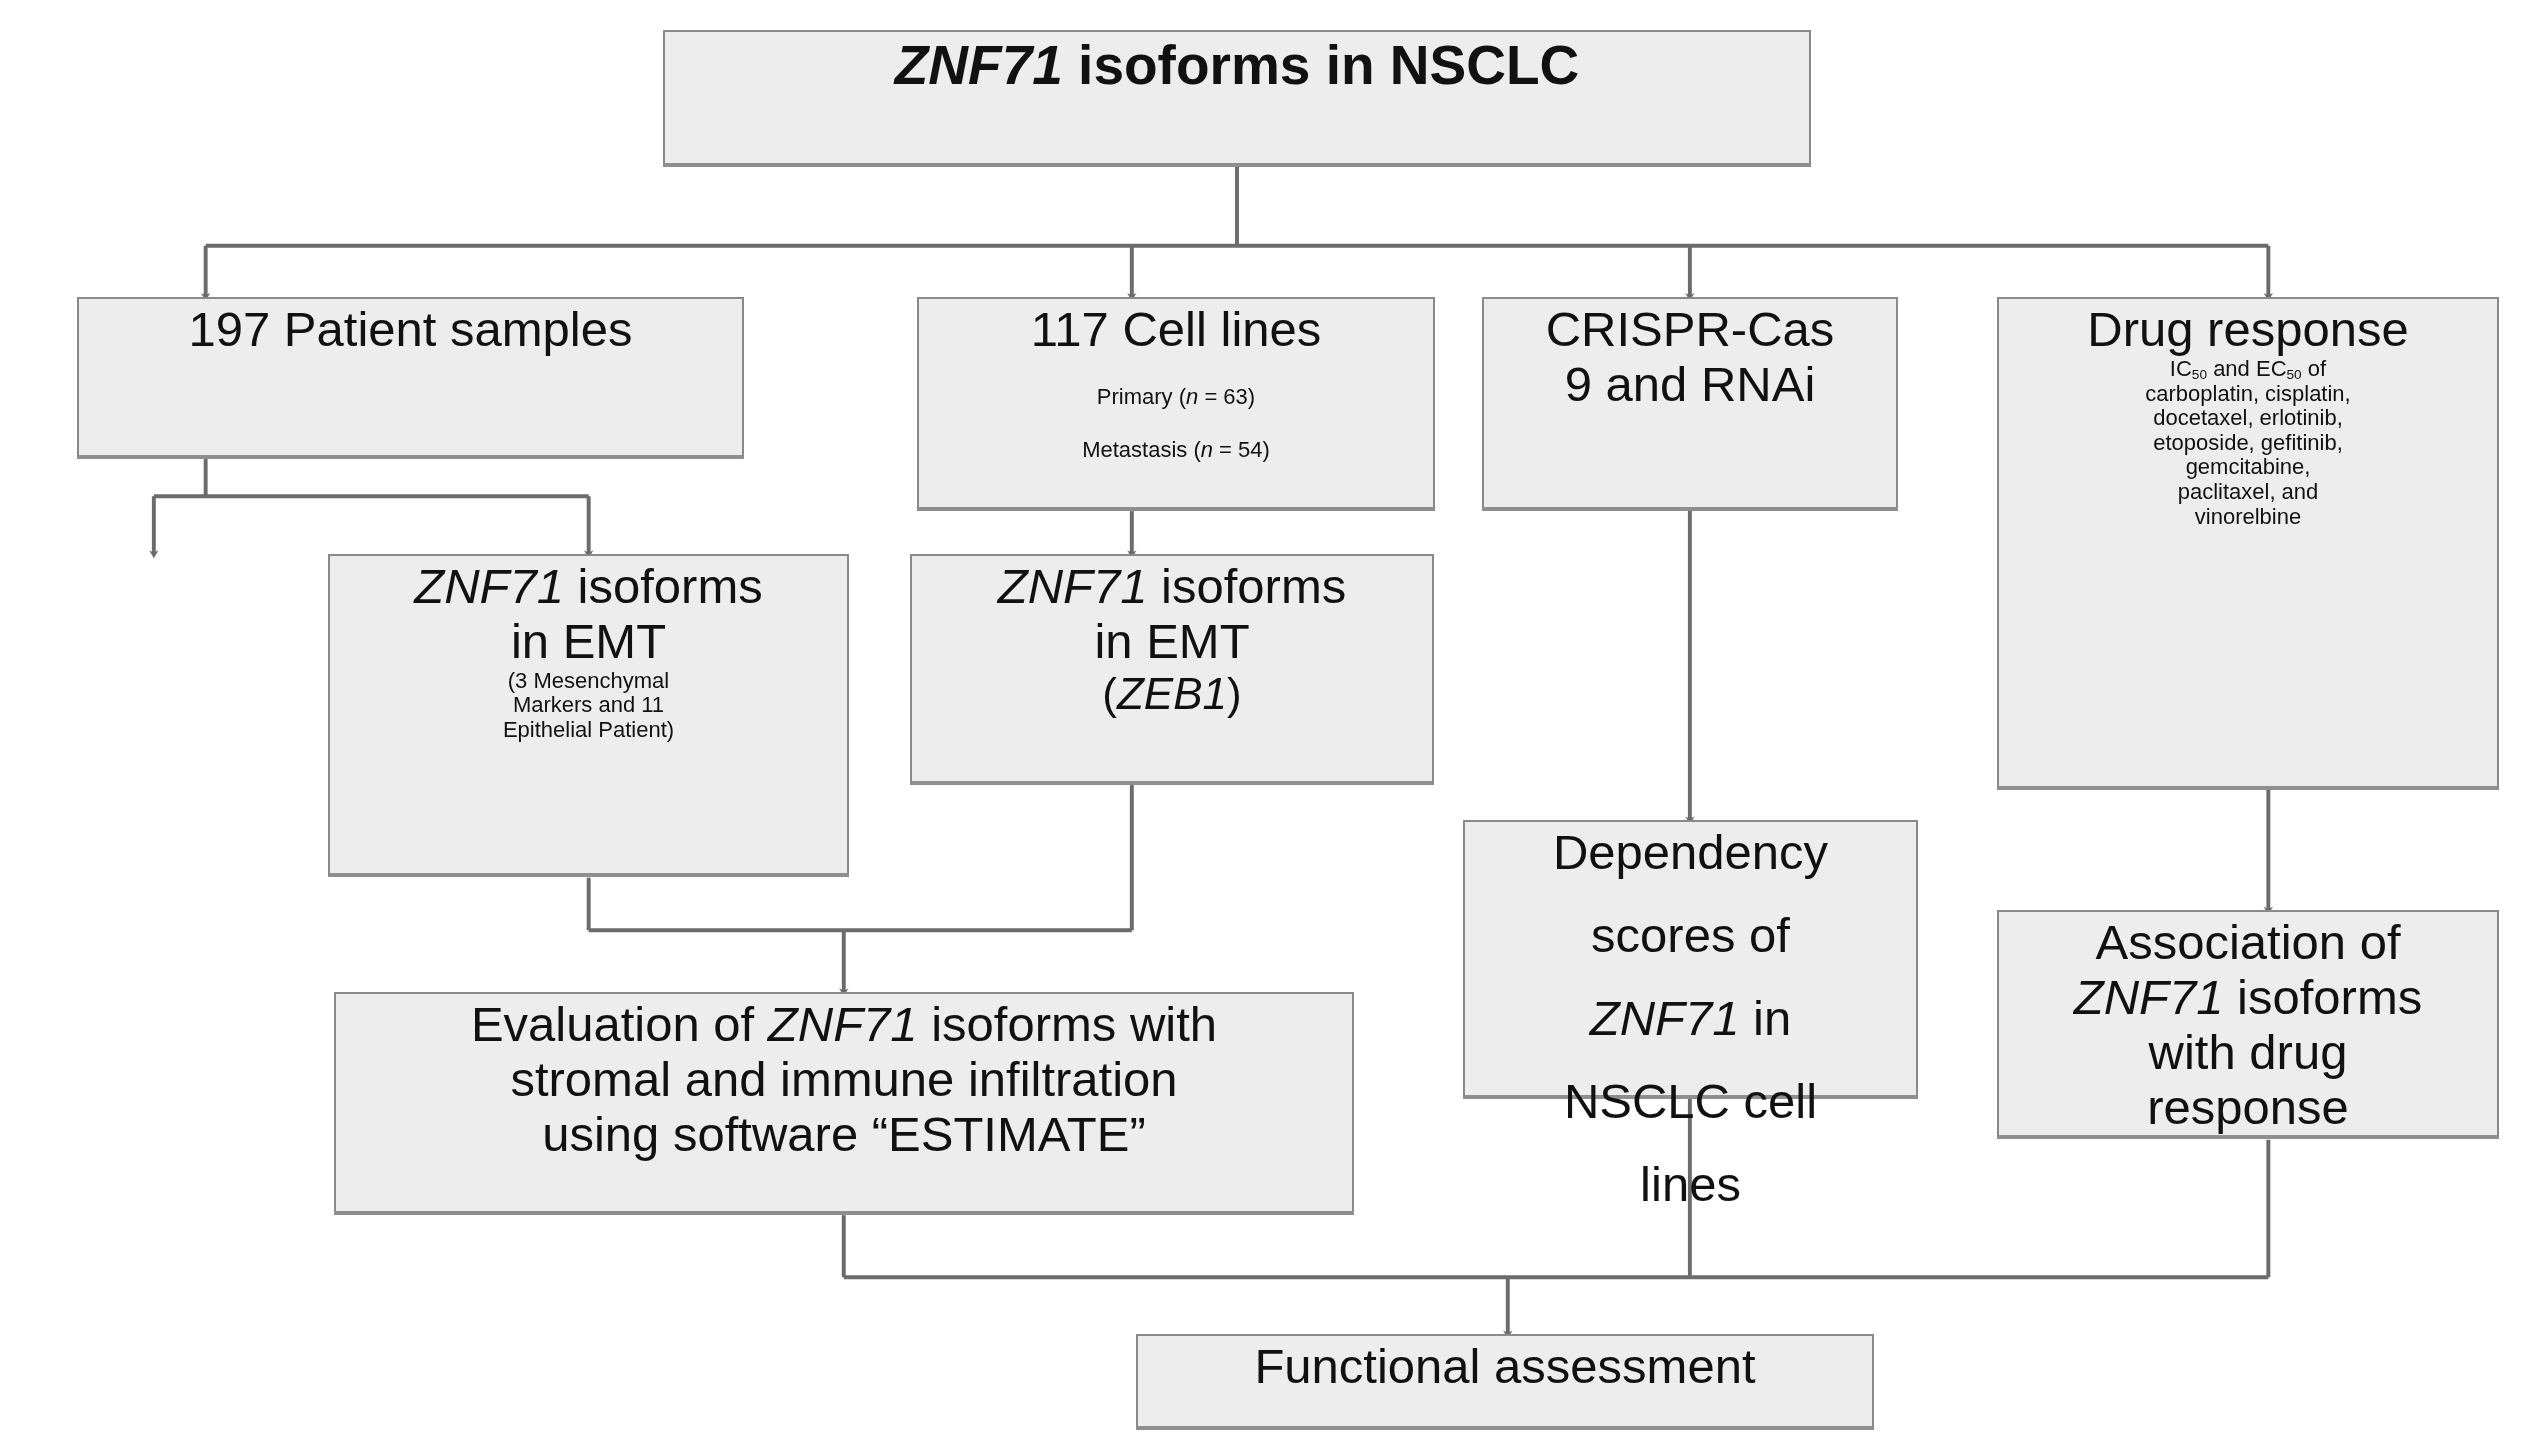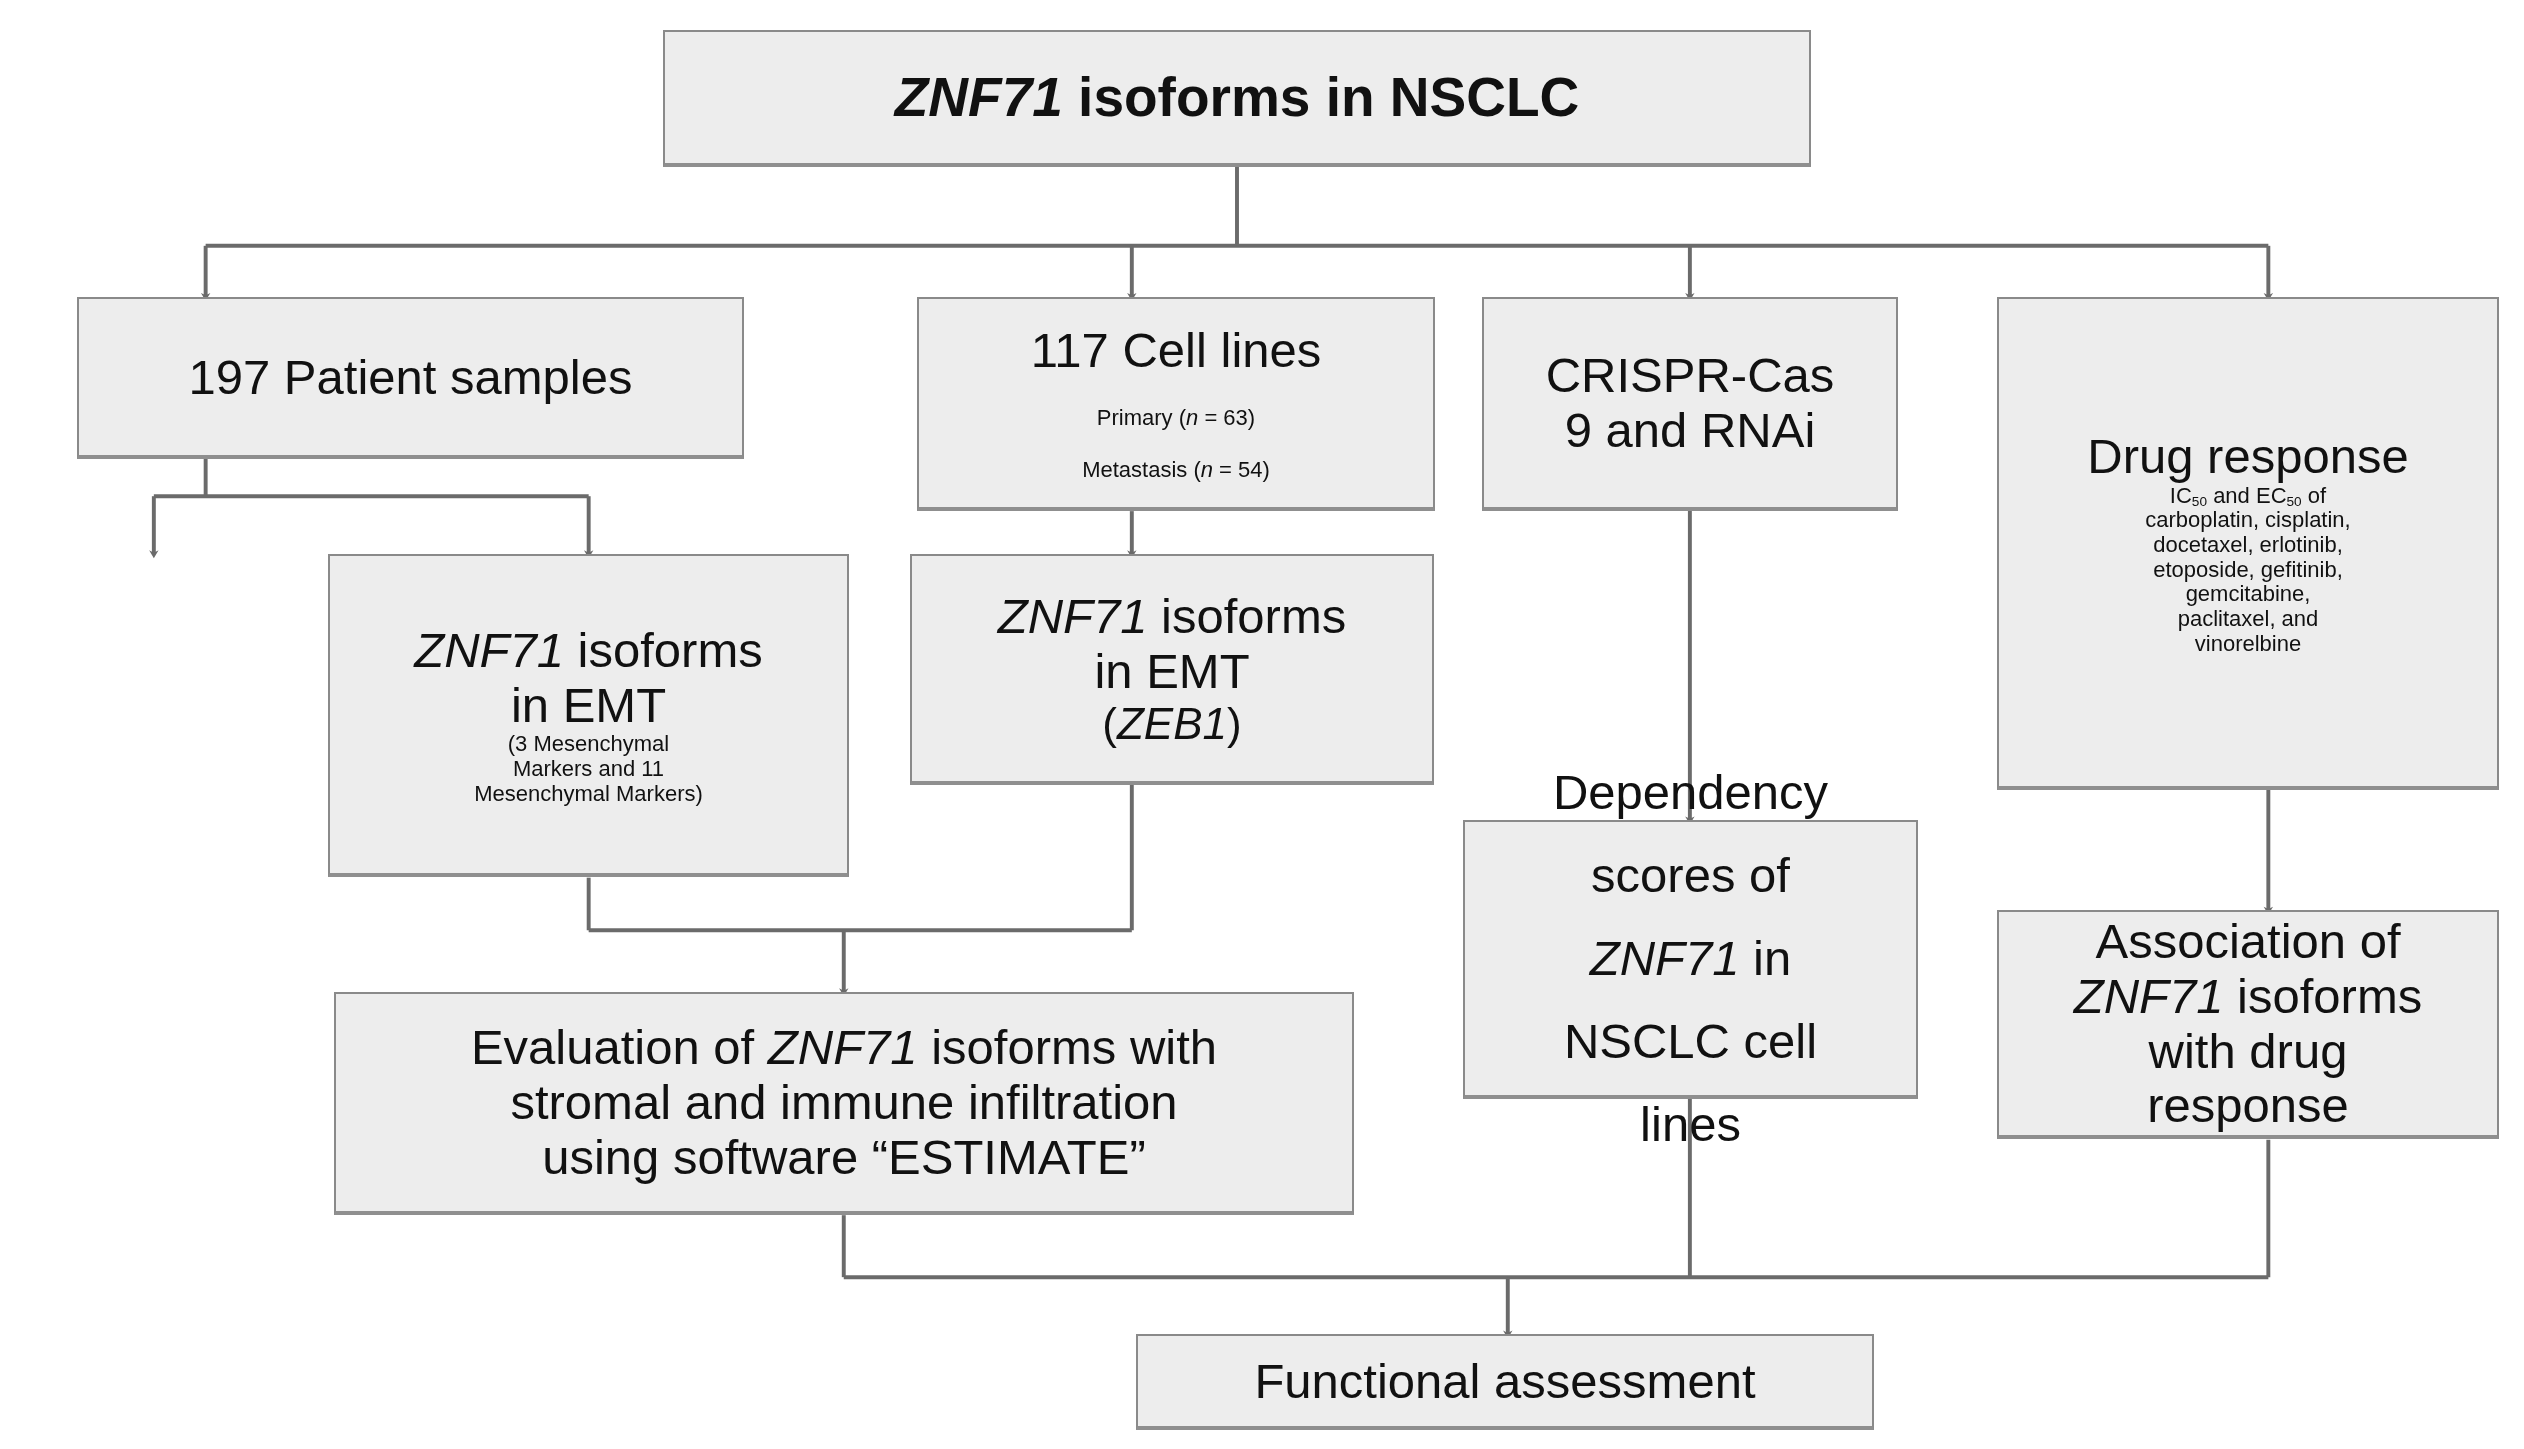--- a/index.html
+++ b/index.html
@@ -26,21 +26,20 @@
   .node {
     position: absolute;
     box-sizing: border-box;
     background: #ededed;
     border: 2.4px solid #8a8a8a;
     border-bottom-width: 4.7px;
     border-bottom-color: #8f8f8f;
     display: flex;
     flex-direction: column;
     align-items: center;
-    justify-content: center;
     text-align: center;
     color: #111111;
     line-height: 1.12;
     padding: 3.1px 7.8px;
   }
   .node .ln { display: block; width: 100%; }
   .big   { font-size: 49px; }
   .mid   { font-size: 44px; }
   .small { font-size: 22px; }
   .title-txt { font-size: 55px; font-weight: bold; }
@@ -120,21 +119,21 @@
     <span class="ln small">paclitaxel, and</span>
     <span class="ln small">vinorelbine</span>
   </div>
 
 
   <div class="node" style="left:328px; top:554px; width:521px; height:323px;">
     <span class="ln big"><em>ZNF71</em><span> isoforms</span></span>
     <span class="ln big">in EMT</span>
     <span class="ln small">(3 Mesenchymal</span>
     <span class="ln small">Markers and 11</span>
-    <span class="ln small">Mesenchymal Markers)</span>
+    <span class="ln small">Epithelial Patient)</span>
   </div>
 
   <div class="node" style="left:910px; top:554px; width:524px; height:231px;">
     <span class="ln big"><em>ZNF71</em><span> isoforms</span></span>
     <span class="ln big">in EMT</span>
     <span class="ln mid"><span>(</span><em>ZEB1</em><span>)</span></span>
   </div>
 
   <div class="node" style="left:1463px; top:820px; width:455px; height:279px;gap:28px;">
     <span class="ln big">Dependency</span>

